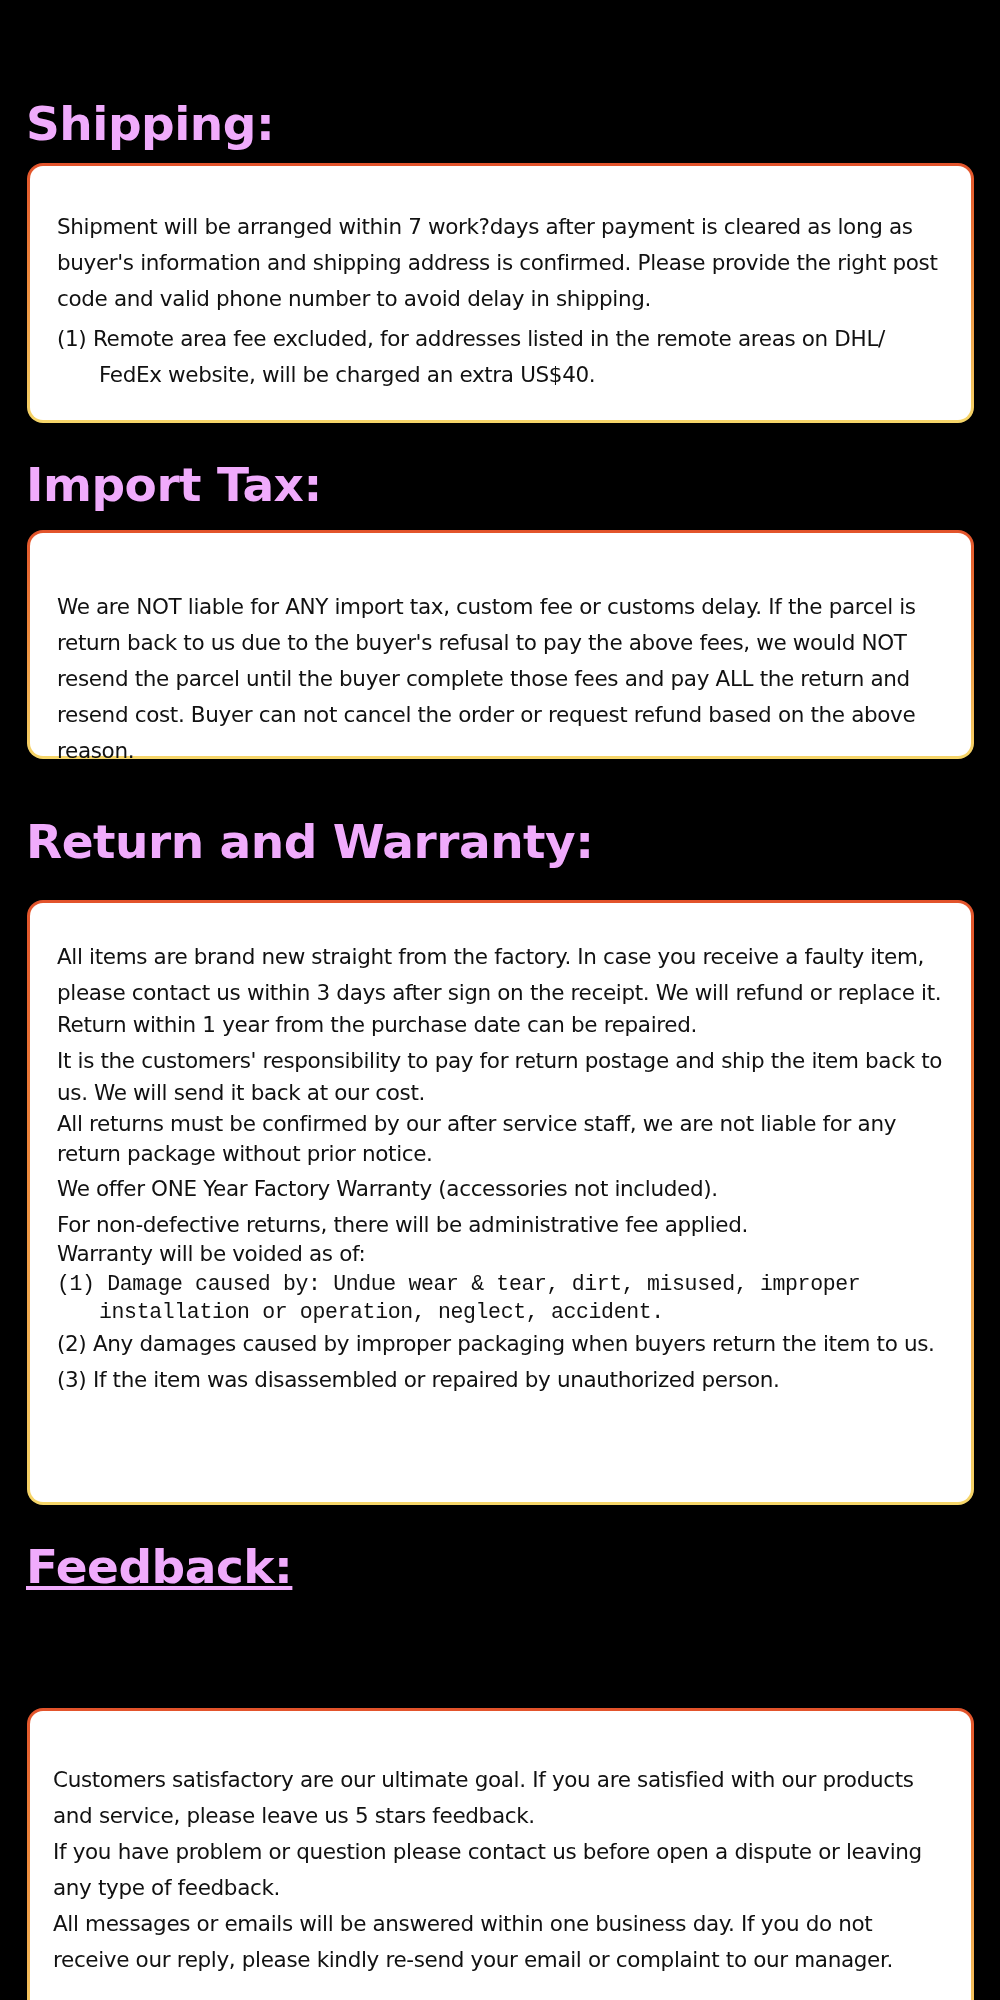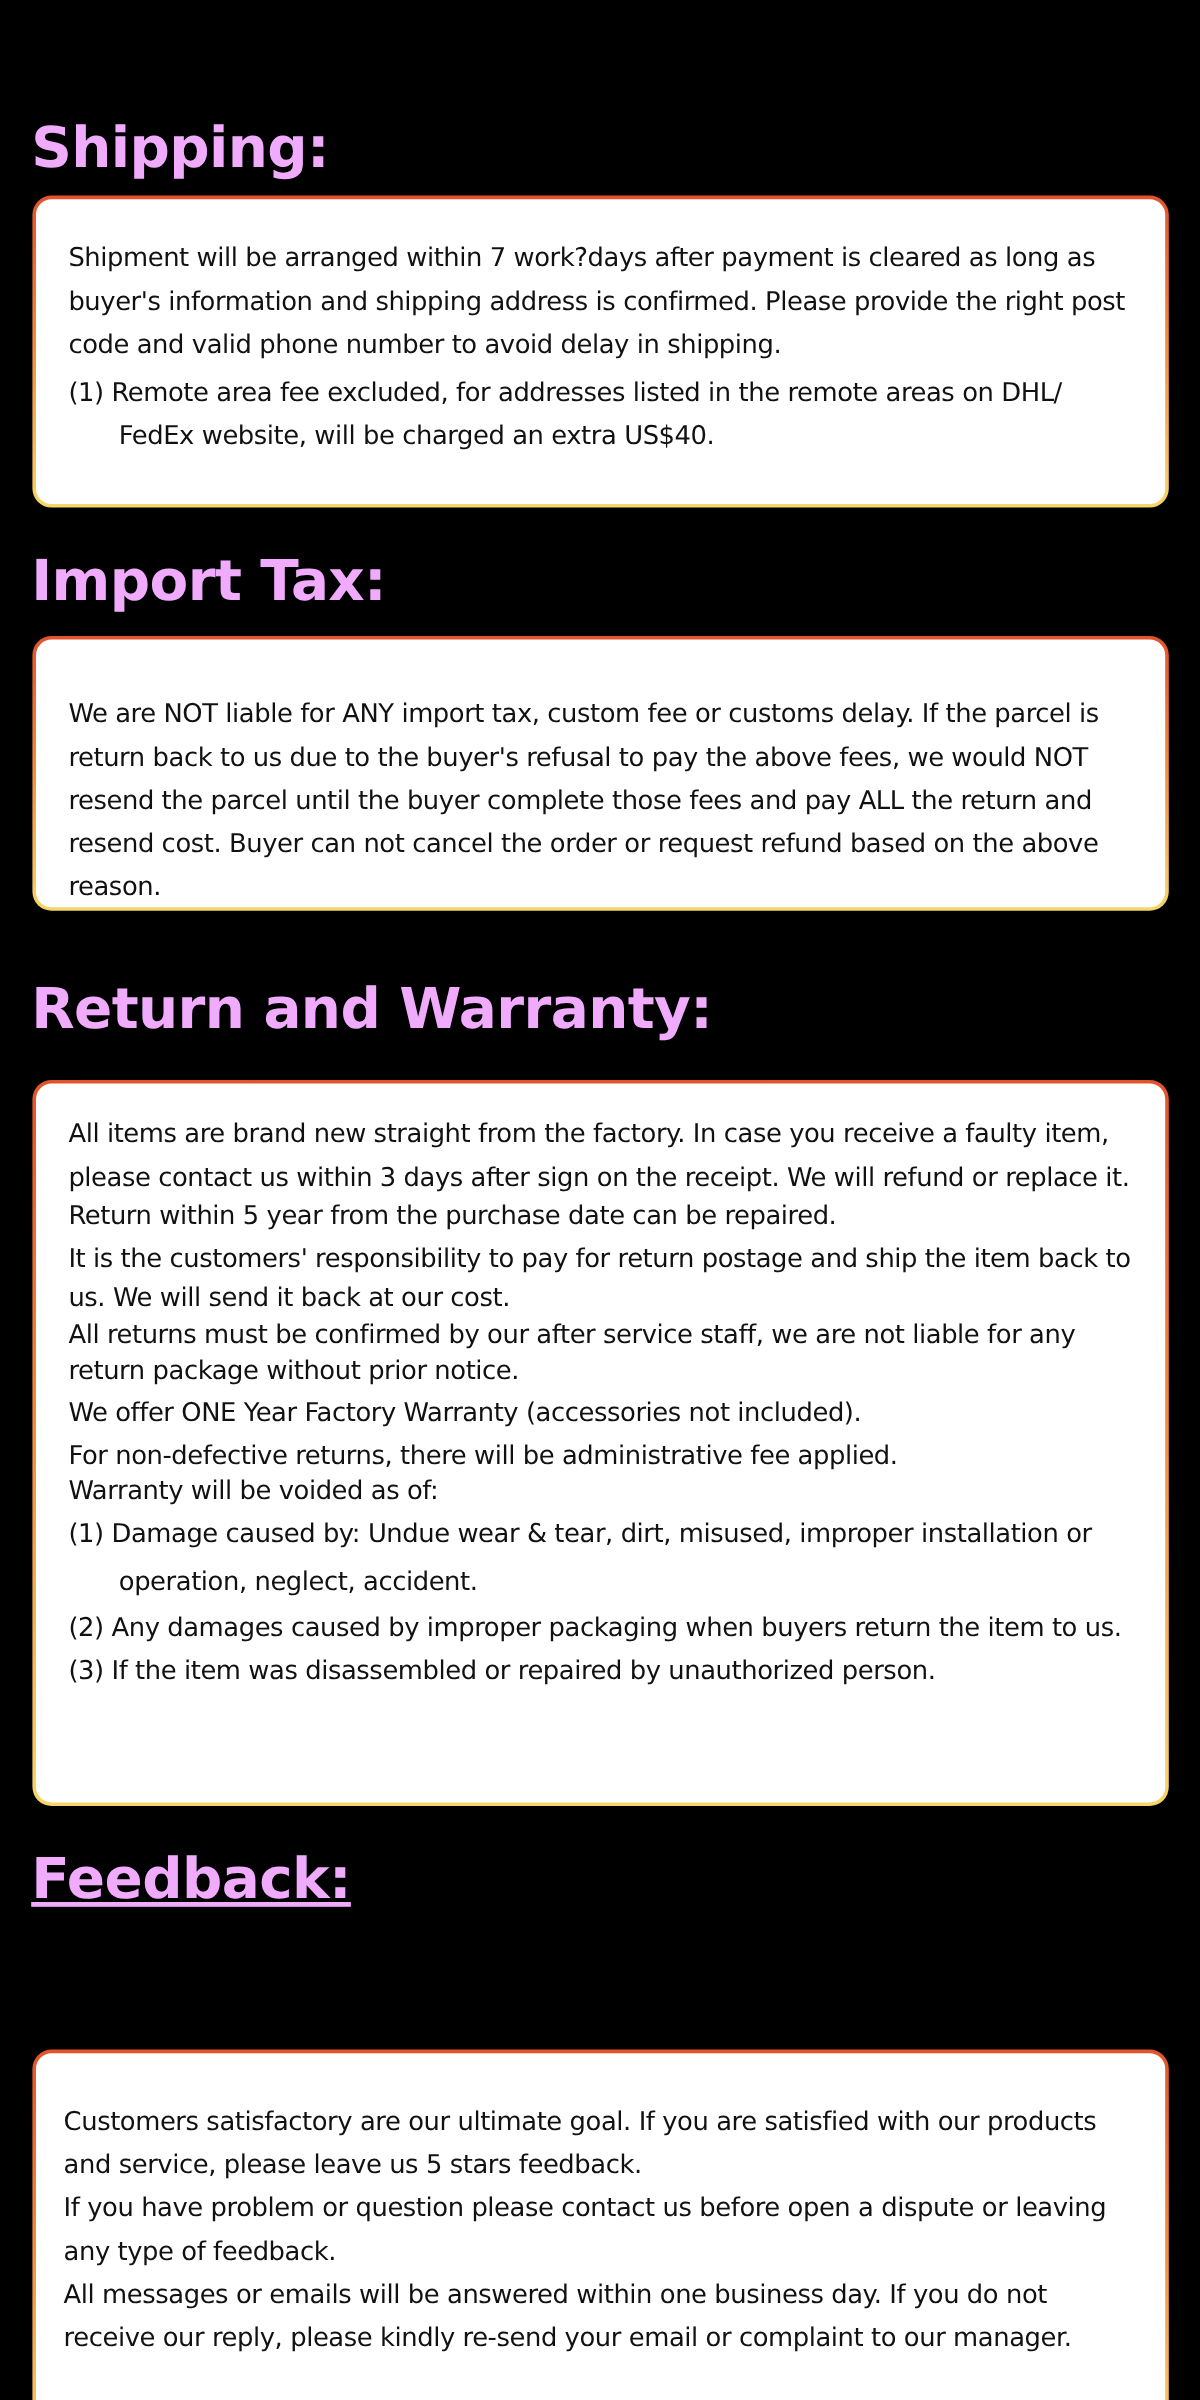--- a/index.html
+++ b/index.html
@@ -44,20 +44,21 @@
     }
     .text {
       position: absolute;
       left: 27px;
       right: 20px;
       color: #111111;
       font-family: "DejaVu Sans", sans-serif;
       font-size: 21.5px;
       letter-spacing: -0.35px;
       line-height: 36px;
+      margin-top: 11px;
     }
     .text p {
       margin: 0;
     }
     .hang {
       padding-left: 42px;
       text-indent: -42px;
     }
     .tight p { line-height: 32px; }
   </style>
@@ -81,27 +82,27 @@
       <p>We are NOT liable for ANY import tax, custom fee or customs delay. If the parcel is return back to us due to the buyer's refusal to pay the above fees, we would NOT resend the parcel until the buyer complete those fees and pay ALL the return and resend cost. Buyer can not cancel the order or request refund based on the above reason.</p>
     </div>
   </div>
 </div>
 
 <h2 class="section-title" style="top:812px;">Return and Warranty:</h2>
 <div class="box-frame" style="top:900px; height:605px;">
   <div class="box">
     <div class="text tight" style="top:25px;">
       <p style="line-height:36px;">All items are brand new straight from the factory. In case you receive a faulty item, please contact us within 3 days after sign on the receipt. We will refund or replace it.</p>
-      <p style="margin-top:-2px;">Return within 5 year from the purchase date can be repaired.</p>
+      <p style="margin-top:-2px;">Return within 1 year from the purchase date can be repaired.</p>
       <p style="margin-top:4px;">It is the customers' responsibility to pay for return postage and ship the item back to us. We will send it back at our cost.</p>
       <p style="line-height:30px;">All returns must be confirmed by our after service staff, we are not liable for any return package without prior notice.</p>
       <p style="margin-top:4px;">We offer ONE Year Factory Warranty (accessories not included).</p>
       <p style="margin-top:4px;">For non-defective returns, there will be administrative fee applied.</p>
       <p style="margin-top:-3px;">Warranty will be voided as of:</p>
-      <p class="hang" style="line-height:40px;">(1) Damage caused by: Undue wear &amp; tear, dirt, misused, improper installation or operation, neglect, accident.</p>
+      <p class="hang" style="line-height:28px;font-family:Liberation Mono, monospace;">(1) Damage caused by: Undue wear &amp; tear, dirt, misused, improper installation or operation, neglect, accident.</p>
       <p class="hang" style="line-height:36px;">(2) Any damages caused by improper packaging when buyers return the item to us.</p>
       <p class="hang" style="line-height:36px;">(3) If the item was disassembled or repaired by unauthorized person.</p>
     </div>
   </div>
 </div>
 
 <h2 class="section-title" style="top:1537px;text-decoration:underline;">Feedback:</h2>
 <div class="box-frame" style="top:1708px; height:338px;">
   <div class="box">
     <div class="text" style="top:40px; left:23px;">

